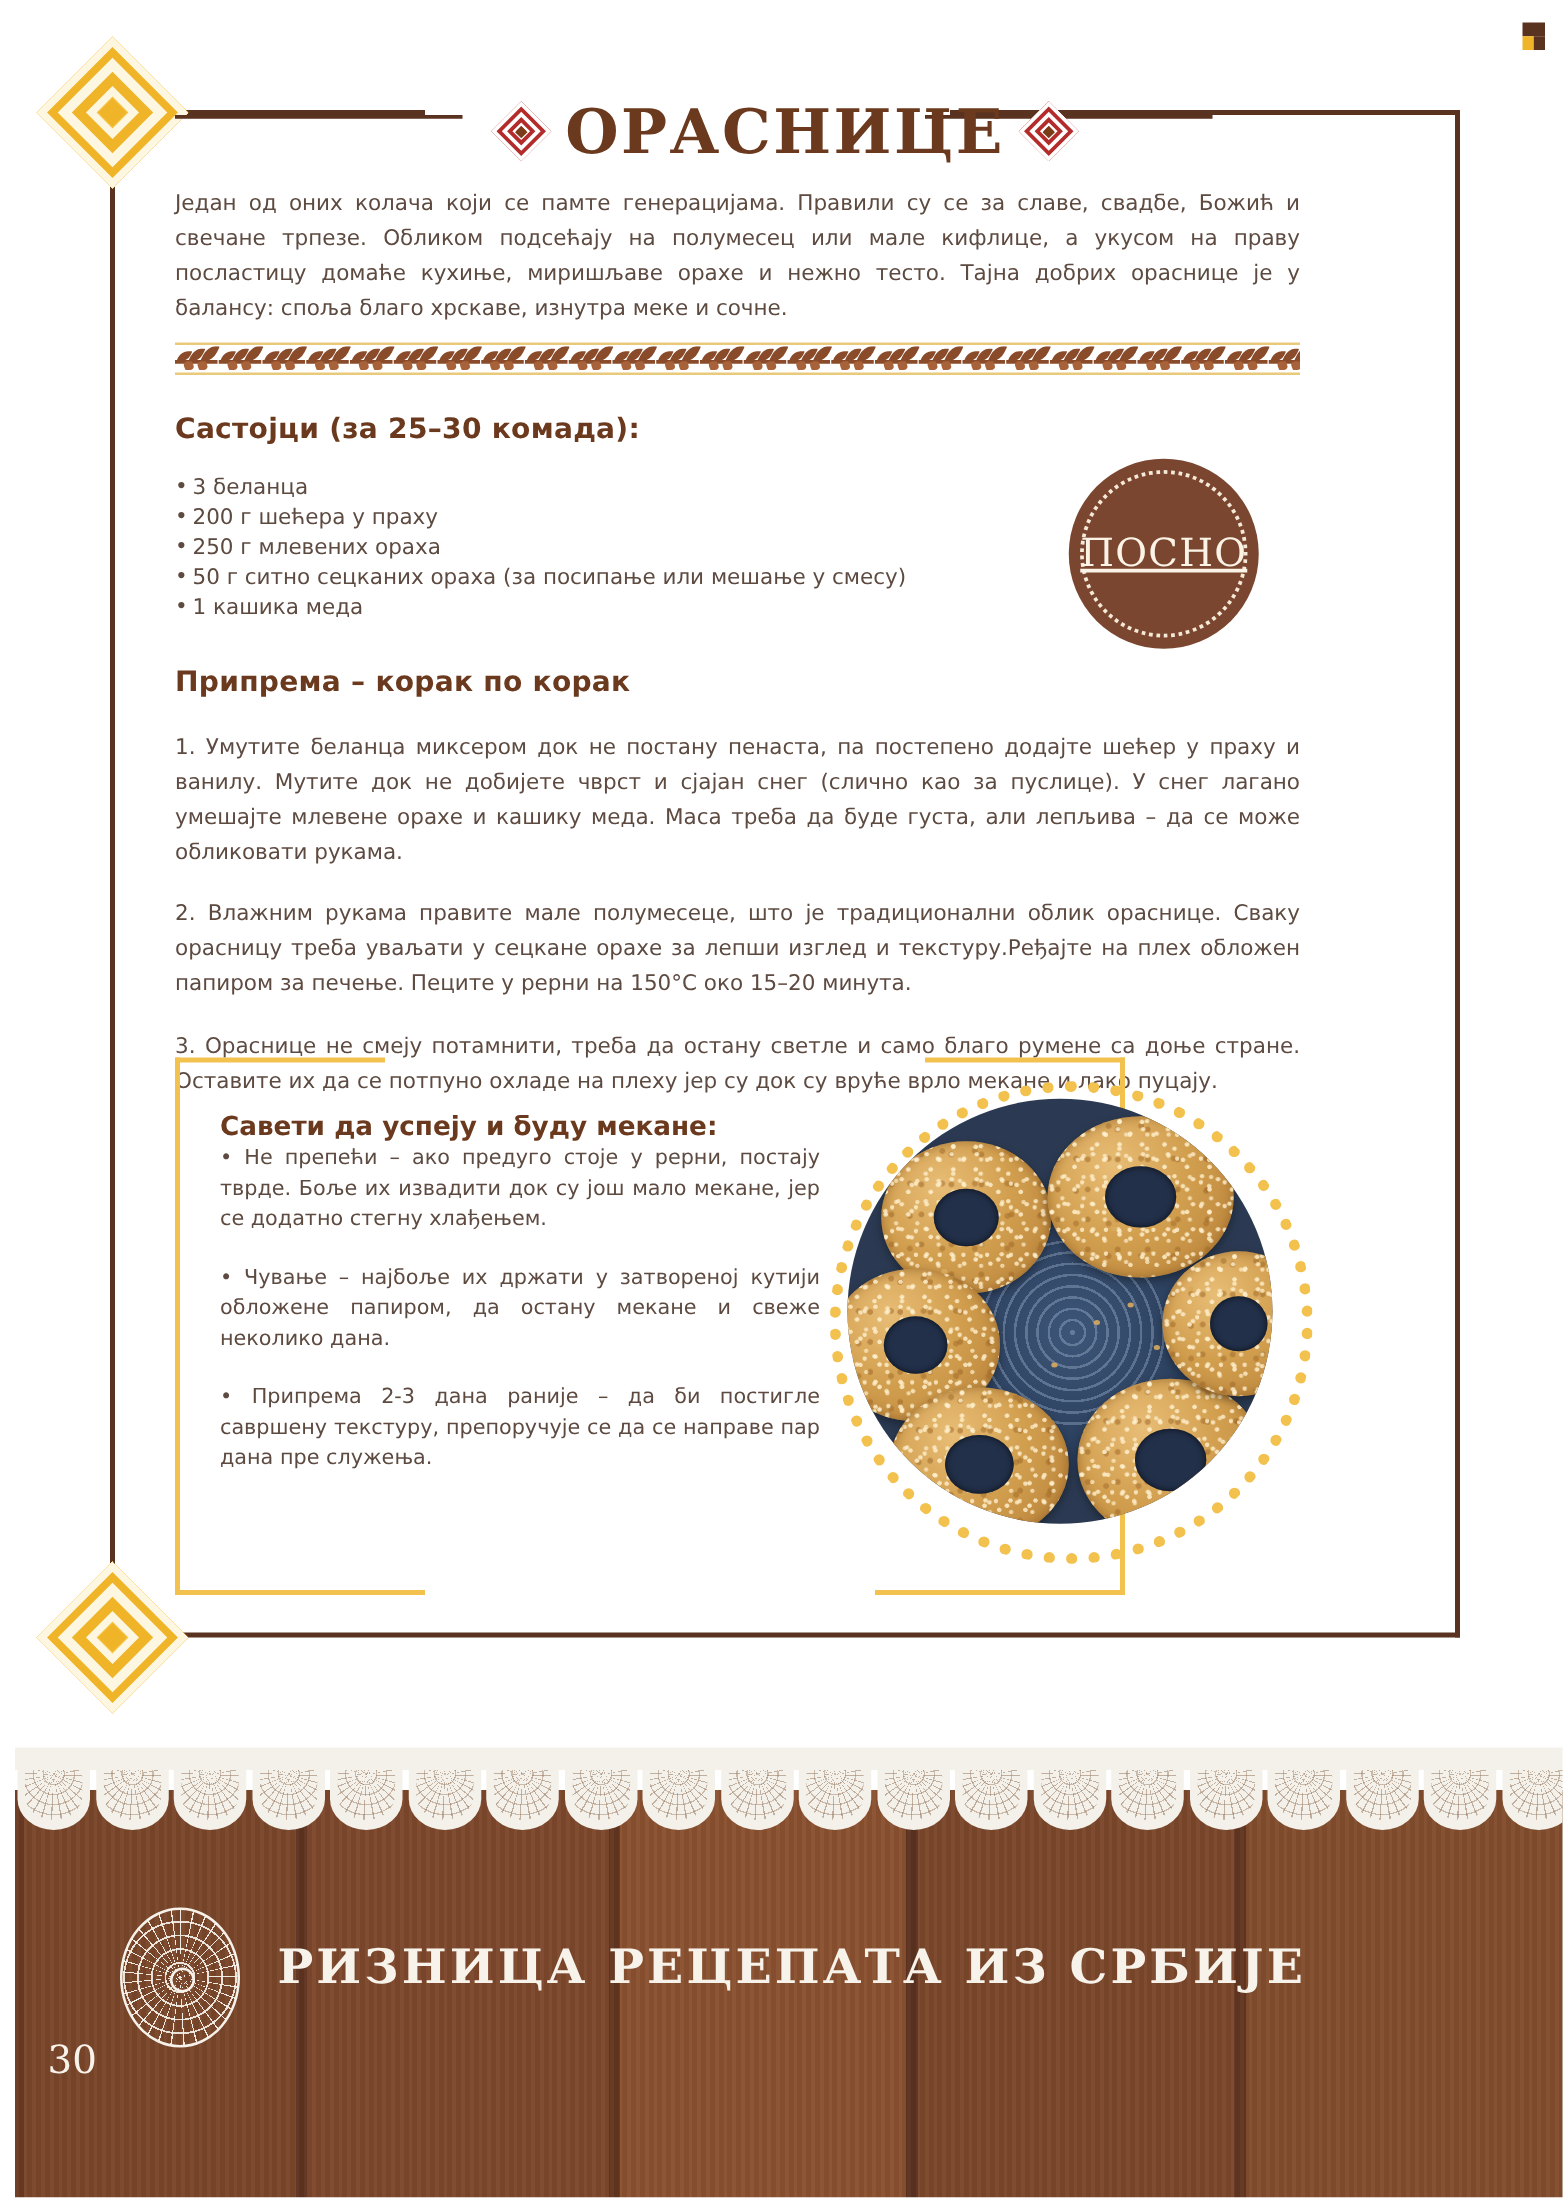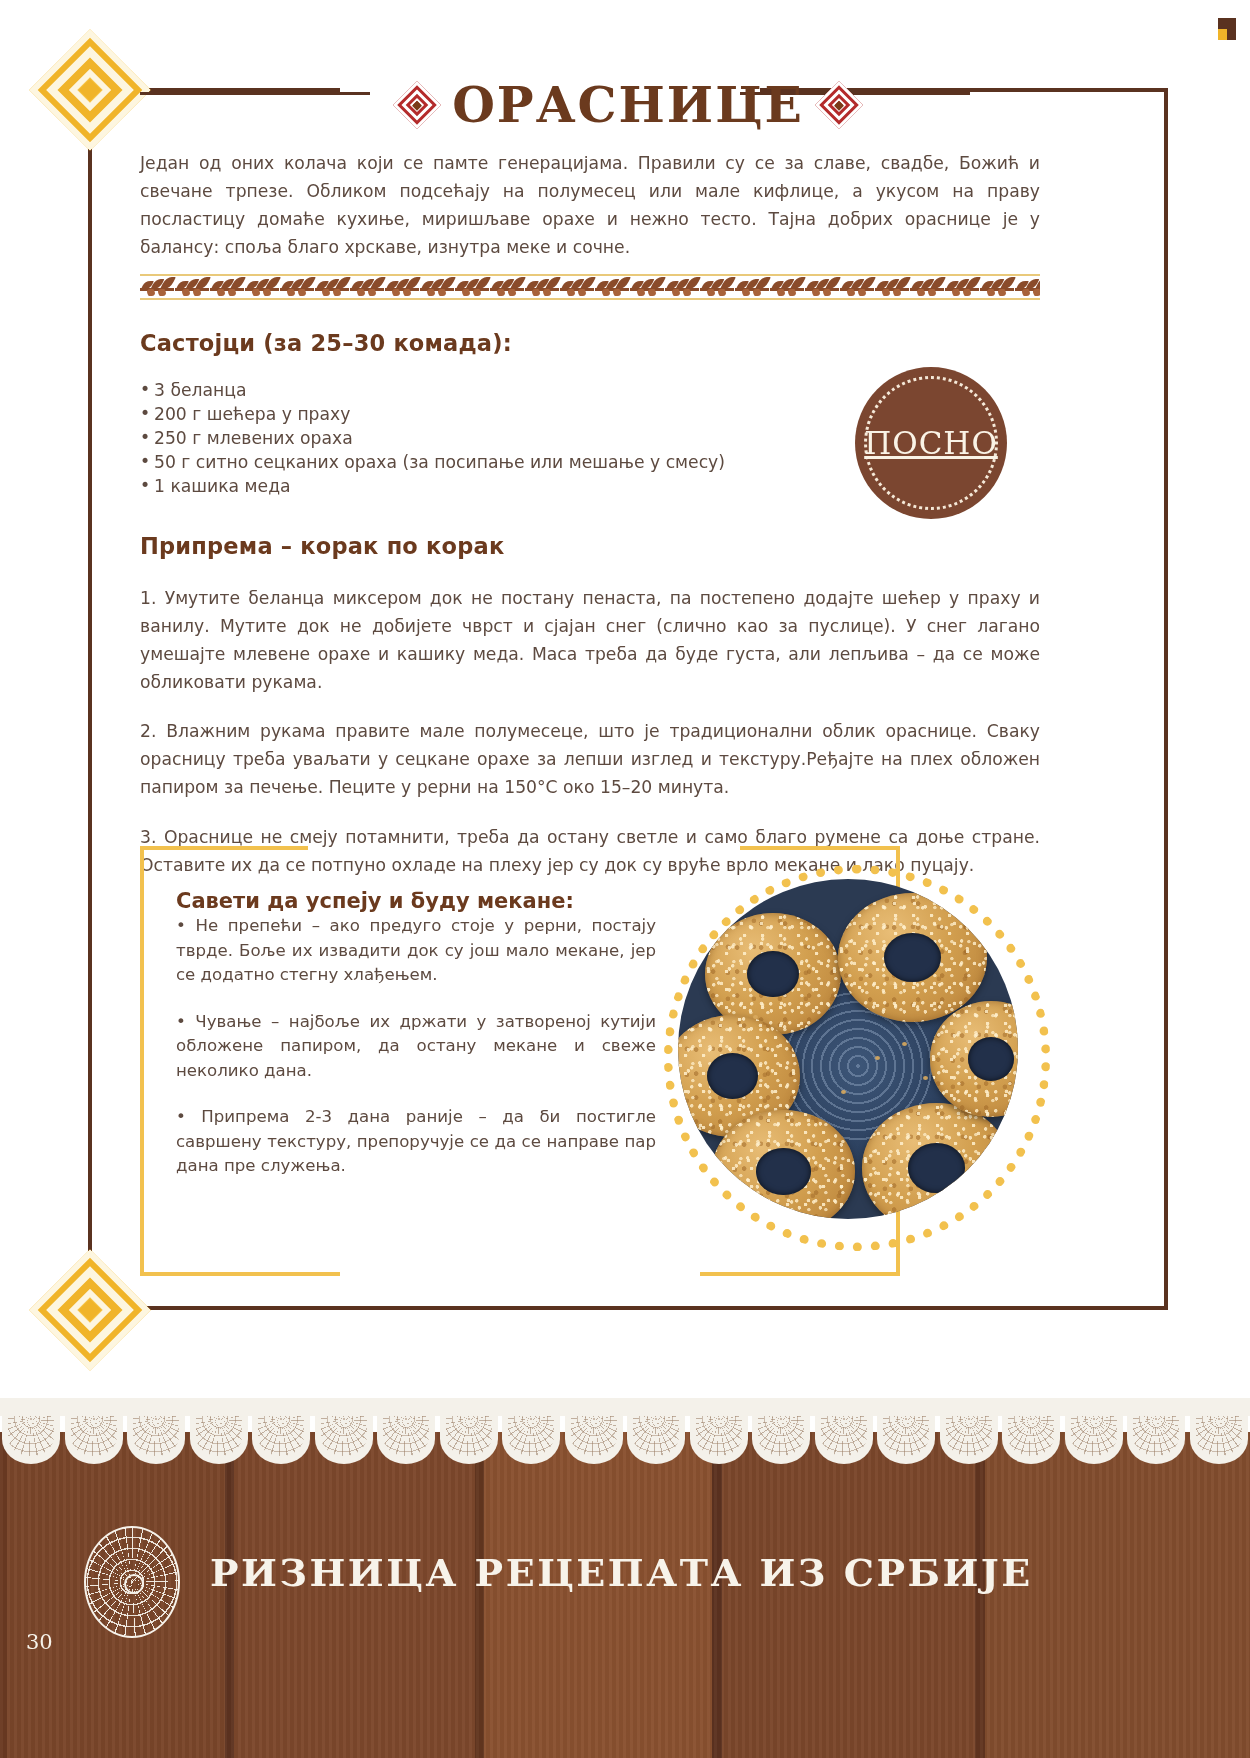--- a/index.html
+++ b/index.html
@@ -150,21 +150,21 @@
     background-size:18px 18px,22px 22px,20px 20px,19px 19px,21px 21px,17px 17px,24px 24px,26px 26px;}
   .r1{left:8%;top:10%;width:40%;height:36%;}
   .r2{left:47%;top:4%;width:44%;height:38%;}
   .r3{left:-4%;top:40%;width:40%;height:36%;}
   .r4{left:10%;top:68%;width:42%;height:36%;}
   .r5{left:54%;top:66%;width:44%;height:38%;}
   .r6{left:74%;top:36%;width:36%;height:34%;}
   .crumb{position:absolute;width:5px;height:4px;border-radius:50%;background:#d9aa5e;opacity:.9;}
 
   
-  #footer{position:absolute;left:0;bottom:0;width:1038px;height:360px;}
+  #footer{position:absolute;left:12px;bottom:0;width:1038px;height:360px;}
   #footer-wood{position:absolute;left:0;top:34px;width:1250px;height:326px;
     background:
       linear-gradient(90deg,
         #6b3a22 0 0.6%, #7a462a 0.6% 18%, #5e3320 18% 18.7%,
         #7d482c 18.7% 38%, #63361f 38% 38.7%,
         #8a5130 38.7% 57%, #5c3220 57% 57.8%,
         #7b472b 57.8% 78%, #623520 78% 78.8%,
         #824d2e 78.8% 100%);
   }
   #footer-wood::after{content:"";position:absolute;inset:0;
@@ -188,21 +188,21 @@
       repeating-radial-gradient(circle at 50% 50%, rgba(246,242,234,.9) 0 1.4px, rgba(0,0,0,0) 1.4px 11px);}
   #footer-rosette::after{content:"";position:absolute;left:50%;top:50%;width:16px;height:16px;
     margin:-8px 0 0 -8px;border-radius:50%;border:2px solid #f6f2ea;}
 
   #footer-title{position:absolute;left:210px;top:152px;
     font-family:"DejaVu Serif","Liberation Serif",serif;
     font-size:38px;letter-spacing:2.5px;color:#f7f3ea;font-weight:700;white-space:nowrap;}
 
   #page-number{position:absolute;left:26px;top:232px;
     font-family:"DejaVu Serif","Liberation Serif",serif;
-    font-size:21px;color:#f7f3ea;}
+    font-size:31px;color:#f7f3ea;}
 </style>
 </head>
 <body>
 
 <div id="page-frame">
   <div class="frame-line fl-top"></div>
   <div class="frame-line fl-left"></div>
   <div class="frame-line fl-bottom"></div>
   <div class="frame-line fl-right"></div>
   <div class="title-gap"></div>

